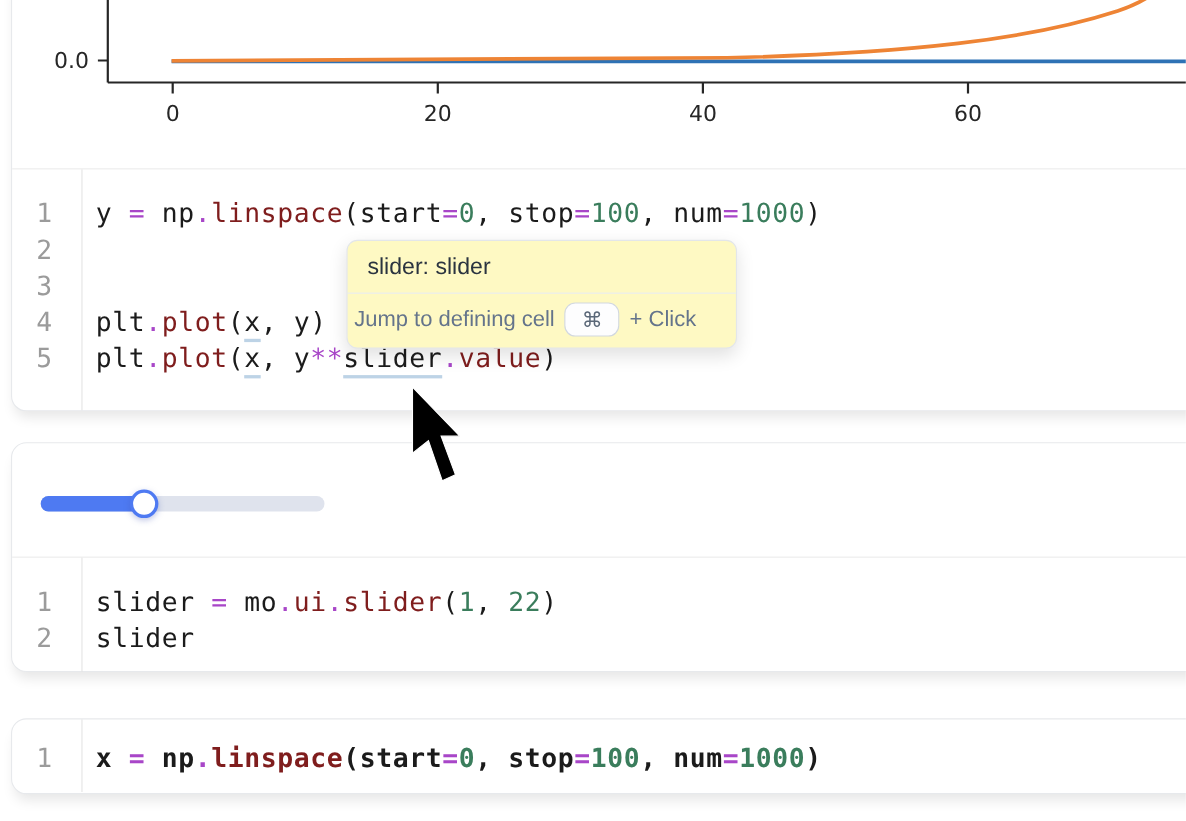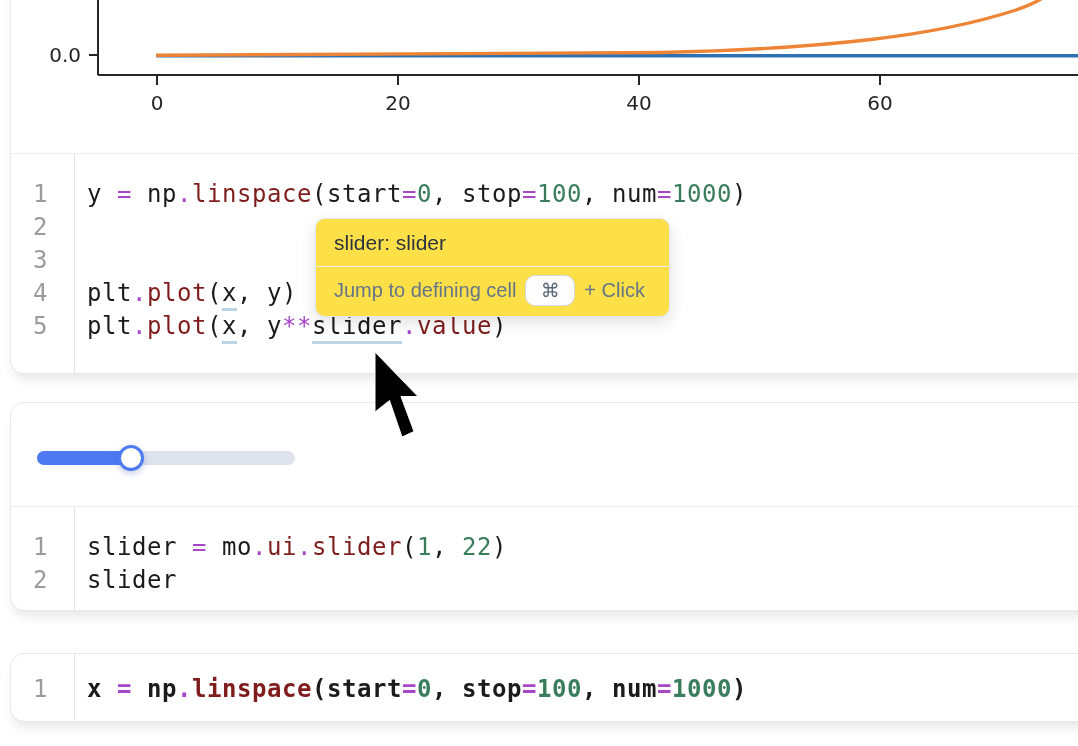--- a/index.html
+++ b/index.html
@@ -58,29 +58,29 @@
   }
   .slider-handle{
     position:absolute; left:81px; top:0px; width:26px; height:26px;
     background:#fff; border:3px solid #4e7af2; border-radius:50%;
     box-sizing:border-box; box-shadow:0 2px 6px rgba(70,90,180,.35);
   }
 
   
   .tooltip{
     position:absolute; left:315px; top:218px; width:355px; box-sizing:border-box;
-    background:#fde047; border:1.5px solid #e3e6ea; border-radius:10px;
+    background:#fef9c3; border:1.5px solid #e3e6ea; border-radius:10px;
     box-shadow:0 6px 16px rgba(0,0,0,.12); z-index:20;
   }
   .tooltip-title{
     padding:12px 18px 11px 18px; font-size:21px; color:#2b3440;
     border-bottom:1.5px solid #e8edf2;
   }
   .tooltip-action{
-    display:flex; align-items:center; gap:9px; padding:8px 14px 10px 18px;
+    display:flex; align-items:center; gap:9px; padding:8px 14px 10px 6px;
     font-size:20px; color:#64748b;
   }
   .kbd{
     display:inline-flex; align-items:center; justify-content:center;
     min-width:50px; height:31px; box-sizing:border-box;
     border:1.5px solid #d2d8e0; border-radius:10px; background:#fdfdfe;
     font-size:19px; color:#5b6878;
   }
   .cursor-layer{ position:absolute; left:0; top:0; width:1078px; height:746px;
     z-index:30; pointer-events:none; }

